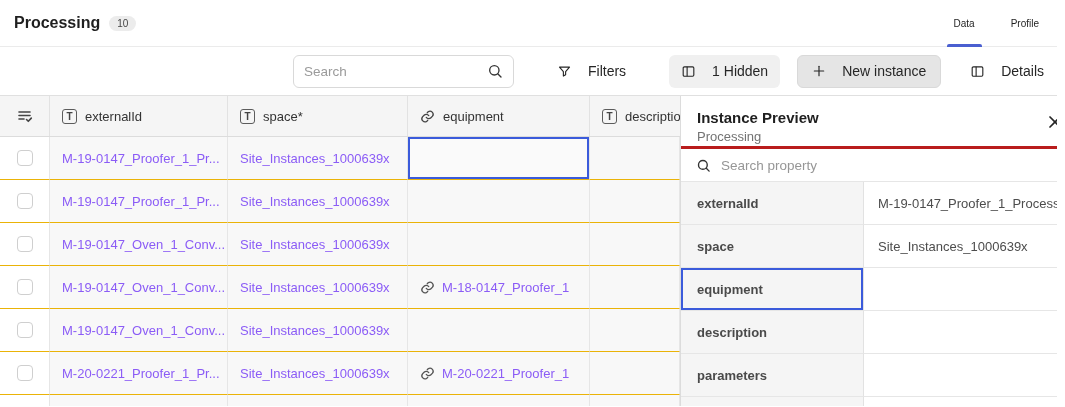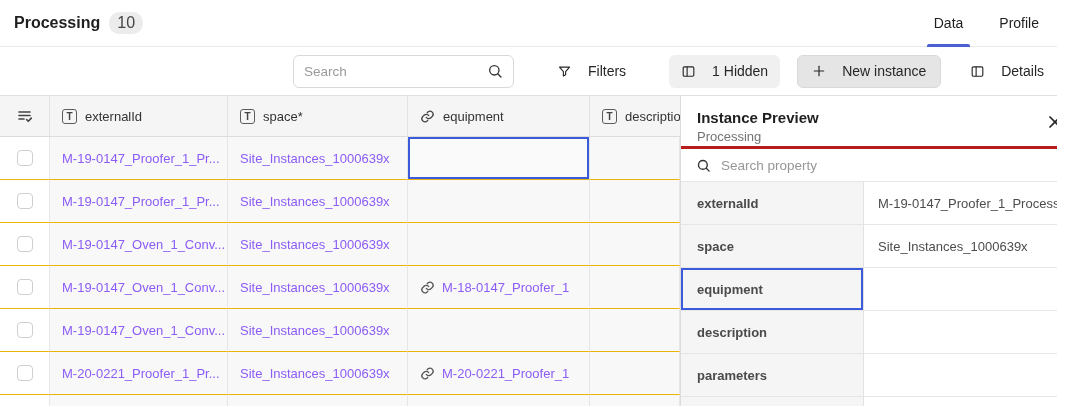--- a/index.html
+++ b/index.html
@@ -5,23 +5,23 @@
   * { margin:0; padding:0; box-sizing:border-box; }
   html,body { width:1065px; height:407px; overflow:hidden; background:#fff;
     font-family:"Liberation Sans", sans-serif; color:#262626; }
   .app { width:1057px; height:407px; overflow:hidden; position:relative; background:#fff; }
 
   
   .topbar { height:47px; display:flex; align-items:center; justify-content:space-between;
     border-bottom:1px solid #ebebeb; padding-left:14px; }
   .title-wrap { display:flex; align-items:center; gap:9px; }
   .page-title { font-size:16px; font-weight:bold; color:#1f1f1f; }
-  .badge { background:#ececec; border-radius:10px; padding:2px 8px; font-size:16px; color:#454545; }
+  .badge { background:#ececec; border-radius:10px; padding:2px 8px; font-size:10px; color:#454545; }
   .tabs { display:flex; height:47px; align-items:stretch; }
-  .tab { padding:0 18px; display:flex; align-items:center; font-size:14px; color:#1f1f1f;
+  .tab { padding:0 18px; display:flex; align-items:center; font-size:10px; color:#1f1f1f;
     position:relative; cursor:pointer; white-space:nowrap; }
   .tab.active::after { content:""; position:absolute; left:11px; right:11px; bottom:0;
     height:3px; background:var(--accent,#4a5fd0); border-radius:2px 2px 0 0; }
 
   
   .toolbar { height:48px; display:flex; align-items:center; justify-content:flex-end; gap:9px; padding-right:1px; }
   .searchbox { width:221px; height:33px; border:1px solid #d9d9d9; border-radius:6px;
     display:flex; align-items:center; padding:0 10px; margin-right:22px; background:#fff; }
   .searchbox input { border:none; outline:none; flex:1; font-size:13.5px; color:#333;
     font-family:"Liberation Sans", sans-serif; background:transparent; min-width:0; }

